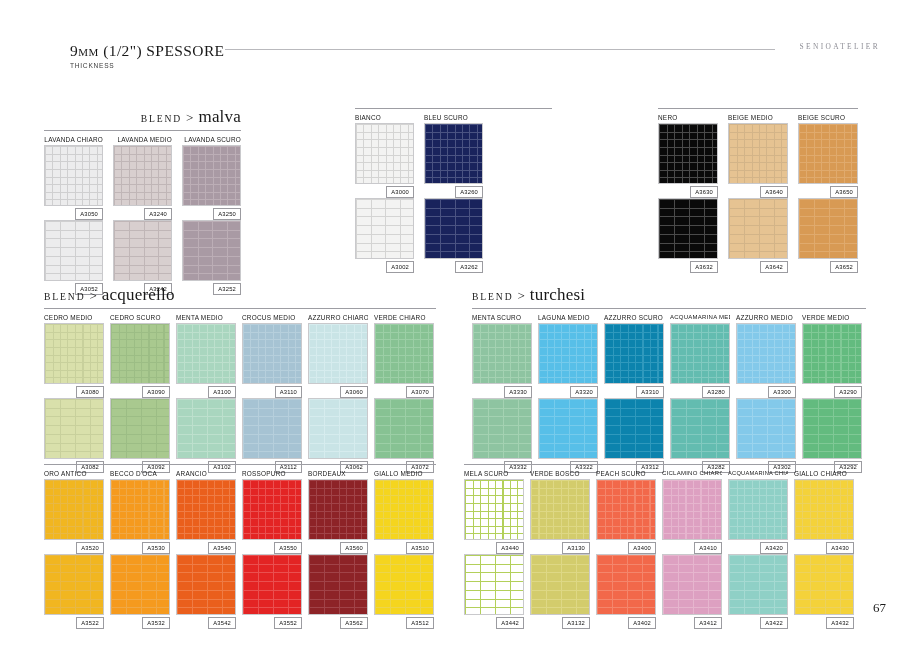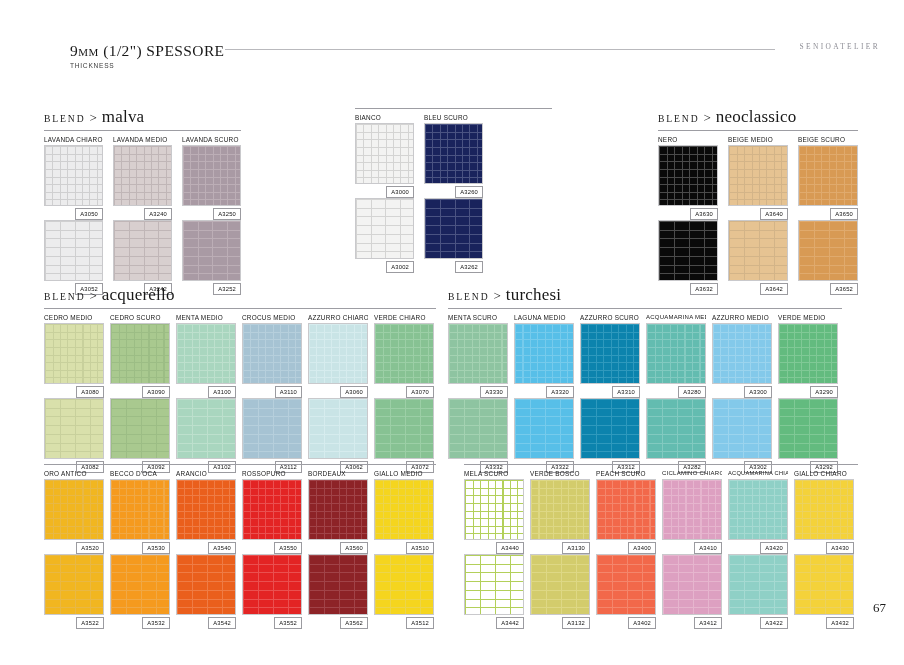--- a/index.html
+++ b/index.html
@@ -86,21 +86,21 @@
       <div class="hdr-title">
         <span>9</span><span class="mm">MM</span>&nbsp;<span>(1/2") SPESSORE</span>
       </div>
       <div class="hdr-sub">THICKNESS</div>
     </div>
     <div class="hdr-rule"></div>
     <div class="hdr-brand">SENIOATELIER</div>
   </div>
 
   <div id="groups-host">
-      <div class="group" style="left: 44px; top: 107px; width: 197px;">
+      <div class="group" style="left: 44px; top: 107px; width: 197px; text-align: right;">
         <div class="group-head"><span class="blend-word">BLEND</span><span class="gt">&gt;</span><span class="group-name">malva</span></div>
         <div class="group-rule" style="width: 197px;"></div>
         <div class="swatch-row" style="margin-top: 3px;">
           <div class="swatch-col" style="width: 59px; margin-right: 10px;">
             <div class="sw-name">LAVANDA CHIARO</div>
             <div class="tile" style="width: 59px; height: 61px; background-color: rgb(236, 236, 237); background-image: repeating-linear-gradient(to right, rgb(207, 207, 208) 0px, rgb(207, 207, 208) 1px, transparent 1px, transparent 7.38px), repeating-linear-gradient(rgb(207, 207, 208) 0px, rgb(207, 207, 208) 1px, transparent 1px, transparent 7.63px);"></div>
             <div class="code-line">
               <span class="code">A3050</span>
             </div>
           </div>
@@ -167,21 +167,20 @@
           </div>
           <div class="swatch-col" style="width: 59px; margin-right: 0px;">
             <div class="tile" style="width: 59px; height: 61px; background-color: rgb(25, 35, 92); background-image: repeating-linear-gradient(to right, rgb(74, 83, 130) 0px, rgb(74, 83, 130) 1px, transparent 1px, transparent 14.75px), repeating-linear-gradient(rgb(74, 83, 130) 0px, rgb(74, 83, 130) 1px, transparent 1px, transparent 8.71px);"></div>
             <div class="code-line">
               <span class="code">A3262</span>
             </div>
           </div>
         </div>
       </div>
       <div class="group" style="left: 658px; top: 107px; width: 200px;">
-        <div class="group-head"><span class="blend-word">BLEND</span><span class="gt">&gt;</span><span class="group-name">neoclassico</span></div>
         <div class="group-rule" style="width: 200px;"></div>
         <div class="swatch-row" style="margin-top: 3px;">
           <div class="swatch-col" style="width: 60px; margin-right: 10px;">
             <div class="sw-name">NERO</div>
             <div class="tile" style="width: 60px; height: 61px; background-color: rgb(10, 10, 10); background-image: repeating-linear-gradient(to right, rgb(75, 75, 75) 0px, rgb(75, 75, 75) 1px, transparent 1px, transparent 7.5px), repeating-linear-gradient(rgb(75, 75, 75) 0px, rgb(75, 75, 75) 1px, transparent 1px, transparent 7.63px);"></div>
             <div class="code-line">
               <span class="code">A3630</span>
             </div>
           </div>
           <div class="swatch-col" style="width: 60px; margin-right: 10px;">
@@ -299,21 +298,21 @@
             </div>
           </div>
           <div class="swatch-col" style="width: 60px; margin-right: 0px;">
             <div class="tile" style="width: 60px; height: 61px; background-color: rgb(135, 194, 147); background-image: repeating-linear-gradient(to right, rgb(156, 207, 166) 0px, rgb(156, 207, 166) 1px, transparent 1px, transparent 15px), repeating-linear-gradient(rgb(156, 207, 166) 0px, rgb(156, 207, 166) 1px, transparent 1px, transparent 8.71px);"></div>
             <div class="code-line">
               <span class="code">A3072</span>
             </div>
           </div>
         </div>
       </div>
-      <div class="group" style="left: 448px; top: 285px; width: 394px;">
+      <div class="group" style="left: 472px; top: 285px; width: 394px;">
         <div class="group-head"><span class="blend-word">BLEND</span><span class="gt">&gt;</span><span class="group-name">turchesi</span></div>
         <div class="group-rule" style="width: 394px;"></div>
         <div class="swatch-row" style="margin-top: 3px;">
           <div class="swatch-col" style="width: 60px; margin-right: 6px;">
             <div class="sw-name">MENTA SCURO</div>
             <div class="tile" style="width: 60px; height: 61px; background-color: rgb(142, 196, 161); background-image: repeating-linear-gradient(to right, rgb(164, 210, 178) 0px, rgb(164, 210, 178) 1px, transparent 1px, transparent 7.5px), repeating-linear-gradient(rgb(164, 210, 178) 0px, rgb(164, 210, 178) 1px, transparent 1px, transparent 7.63px);"></div>
             <div class="code-line">
               <span class="code">A3330</span>
             </div>
           </div>

